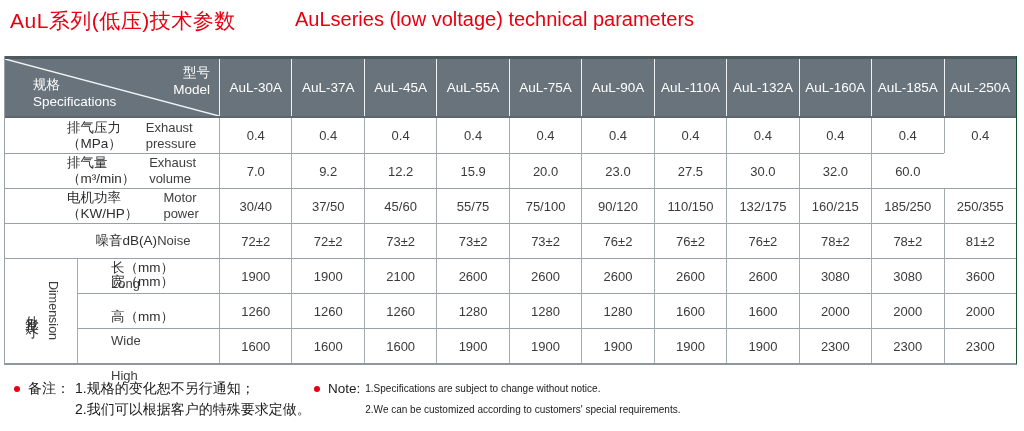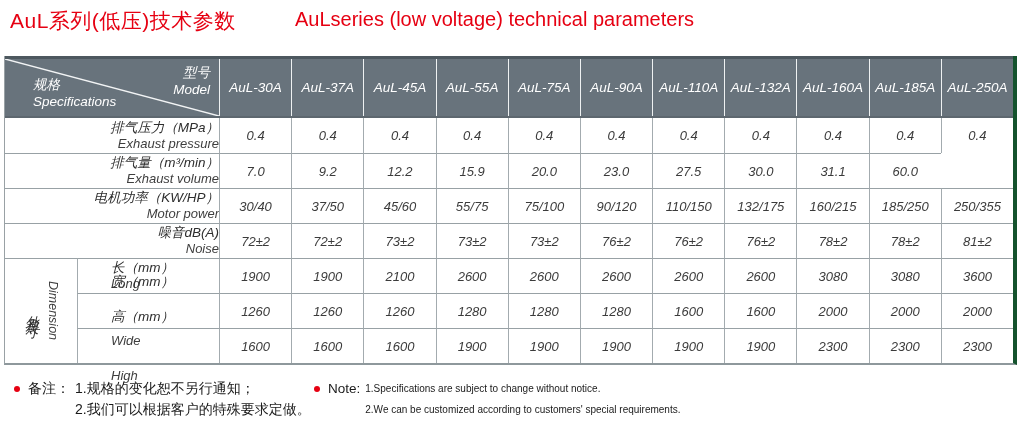--- a/index.html
+++ b/index.html
@@ -6,42 +6,42 @@
   html,body { width:1024px; height:431px; background:#fff; overflow:hidden;
               font-family:"Liberation Sans","DejaVu Sans",sans-serif; }
   .stage { position:relative; width:1024px; height:431px; background:#fff; }
 
   
   .title-zh { position:absolute; left:10px; top:7px; font-size:21px; color:#e60012; letter-spacing:.5px; }
   .title-en { position:absolute; left:295px; top:8px; font-size:20px; color:#e60012; }
 
   
   .tbl { position:absolute; left:4px; top:56px; width:1013px;
-         border-left:1px solid #99a1a5; border-right:4px solid #14532d; border-bottom:2px solid #8e989c;font-style:italic; }
+         border-left:1px solid #99a1a5; border-right:1px solid #14532d; border-bottom:2px solid #8e989c; }
 
   
   .thead { display:grid; grid-template-columns:214px repeat(11,1fr); height:62px;
            background:#68737c; border-top:3px solid #4d585f; border-bottom:2px solid #5d676f; }
   .hcell { display:flex; align-items:center; justify-content:center; color:#fff;
            font-size:13.5px; border-left:1px solid #eef1f2; }
   .corner { position:relative; border-left:none; }
   .corner svg { position:absolute; left:0; top:0; width:100%; height:100%; }
   .corner-tr { position:absolute; top:5px; right:9px; text-align:right; color:#fff;
                font-size:13.5px; line-height:17px; }
   .corner-bl { position:absolute; left:28px; bottom:6px; color:#fff;
                font-size:13.5px; line-height:17px; }
 
   
   .tbody { display:grid; grid-template-columns:72px 142px repeat(11,1fr);
            grid-template-rows:repeat(7,35px); background:#fff; }
   .cell { display:flex; align-items:center; justify-content:center;
           font-size:13px; color:#3b3b3b; }
   .bt { border-top:1px solid #98a1a5; }
   .bl { border-left:1px solid #a3abaf; }
-  .rlabel { grid-column:1 / 3; flex-direction:column; align-items:flex-end;
+  .rlabel { grid-column:1 / 3; flex-direction:row; align-items:center;
             justify-content:center; padding-left:62px; line-height:16px; }
   .sublabel { grid-column:2 / 3; flex-direction:column; align-items:flex-start;
               justify-content:center; padding-left:33px; line-height:16px; }
   .lzh { font-size:13.5px; color:#2e2e2e; }
   .len { font-size:13px; color:#3e3e3e; }
   .dimlabel { grid-column:1 / 2; grid-row:5 / 8; gap:5px; }
   .dim-zh { writing-mode:vertical-rl; text-orientation:upright; font-size:13.5px;
             letter-spacing:3px; color:#2e2e2e; }
   .dim-en { writing-mode:vertical-rl; font-size:12.5px; color:#3e3e3e; }
 
@@ -113,21 +113,21 @@
           <div class="len">Exhaust volume</div>
         </div>
         <div class="cell bl bt">7.0</div>
         <div class="cell bl bt">9.2</div>
         <div class="cell bl bt">12.2</div>
         <div class="cell bl bt">15.9</div>
         <div class="cell bl bt">20.0</div>
         <div class="cell bl bt">23.0</div>
         <div class="cell bl bt">27.5</div>
         <div class="cell bl bt">30.0</div>
-        <div class="cell bl bt">31.1</div>
+        <div class="cell bl bt">32.0</div>
         <div class="cell bl bt">60.0</div>
         <div class="cell rlabel bt">
           <div class="lzh">电机功率（KW/HP）</div>
           <div class="len">Motor power</div>
         </div>
         <div class="cell bl bt">30/40</div>
         <div class="cell bl bt">37/50</div>
         <div class="cell bl bt">45/60</div>
         <div class="cell bl bt">55/75</div>
         <div class="cell bl bt">75/100</div>

